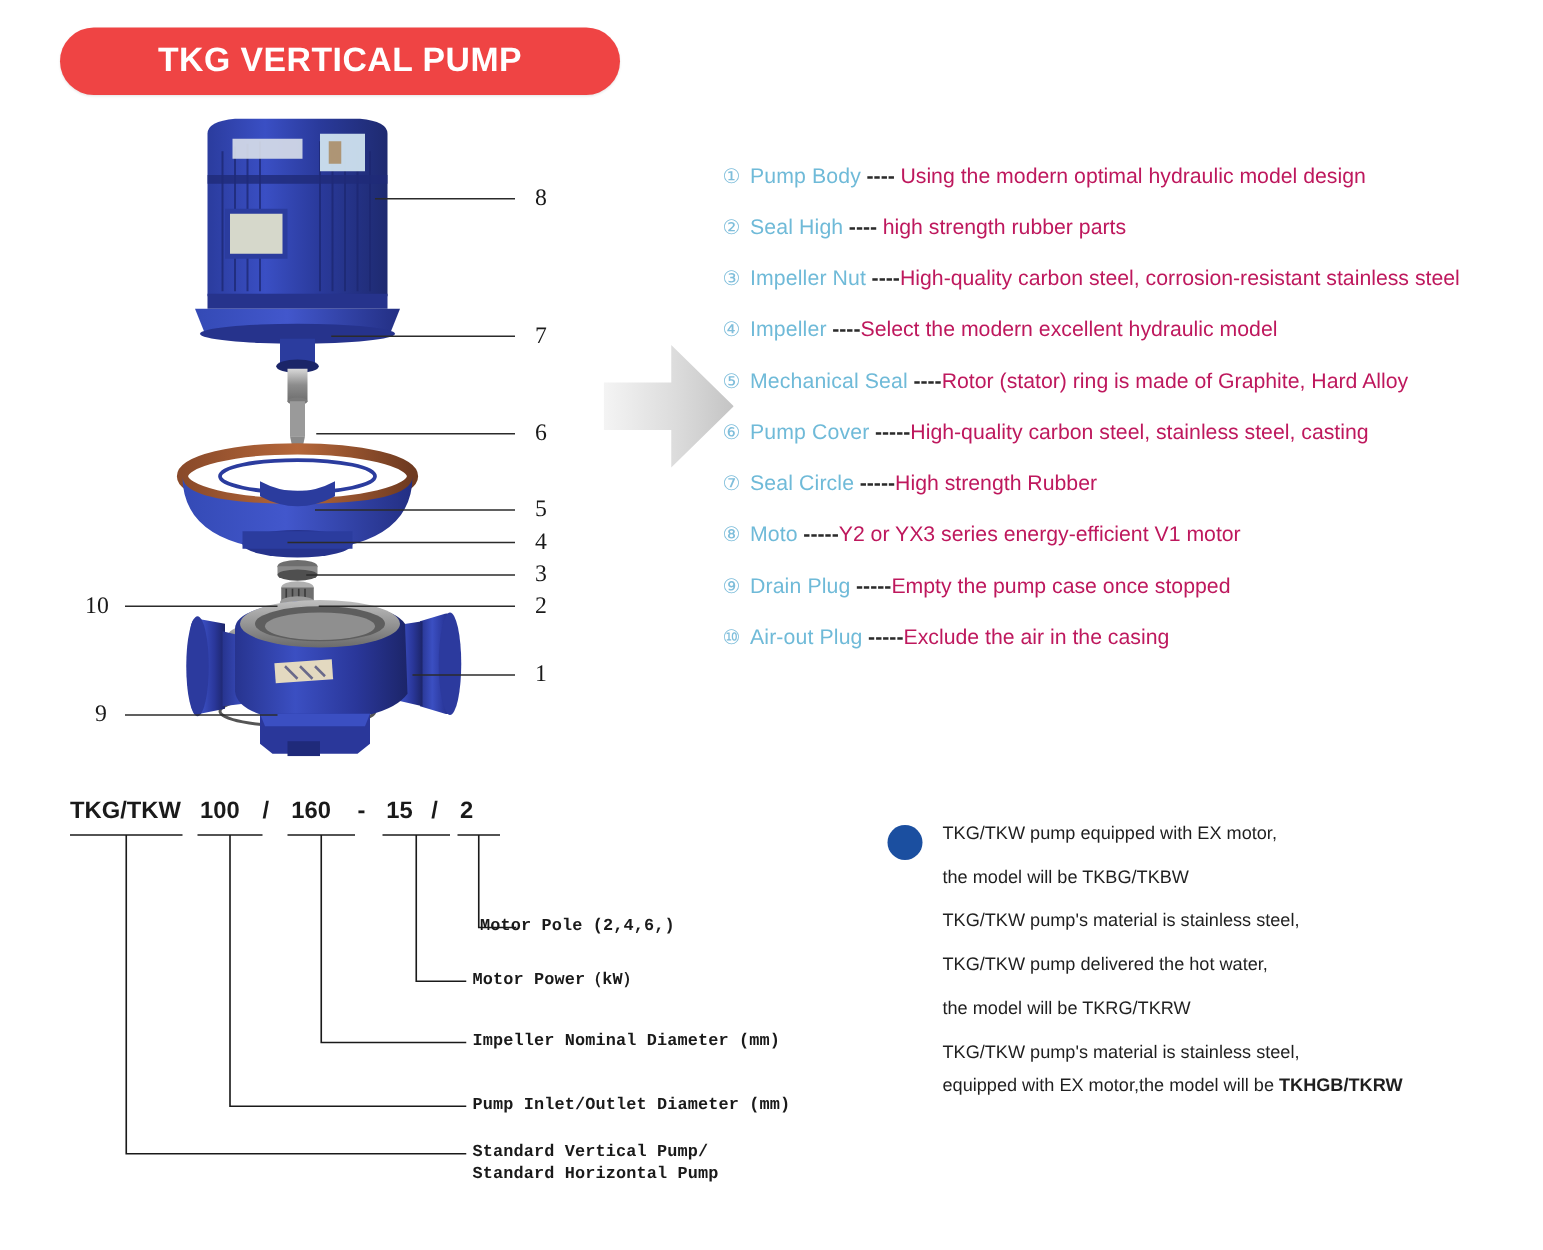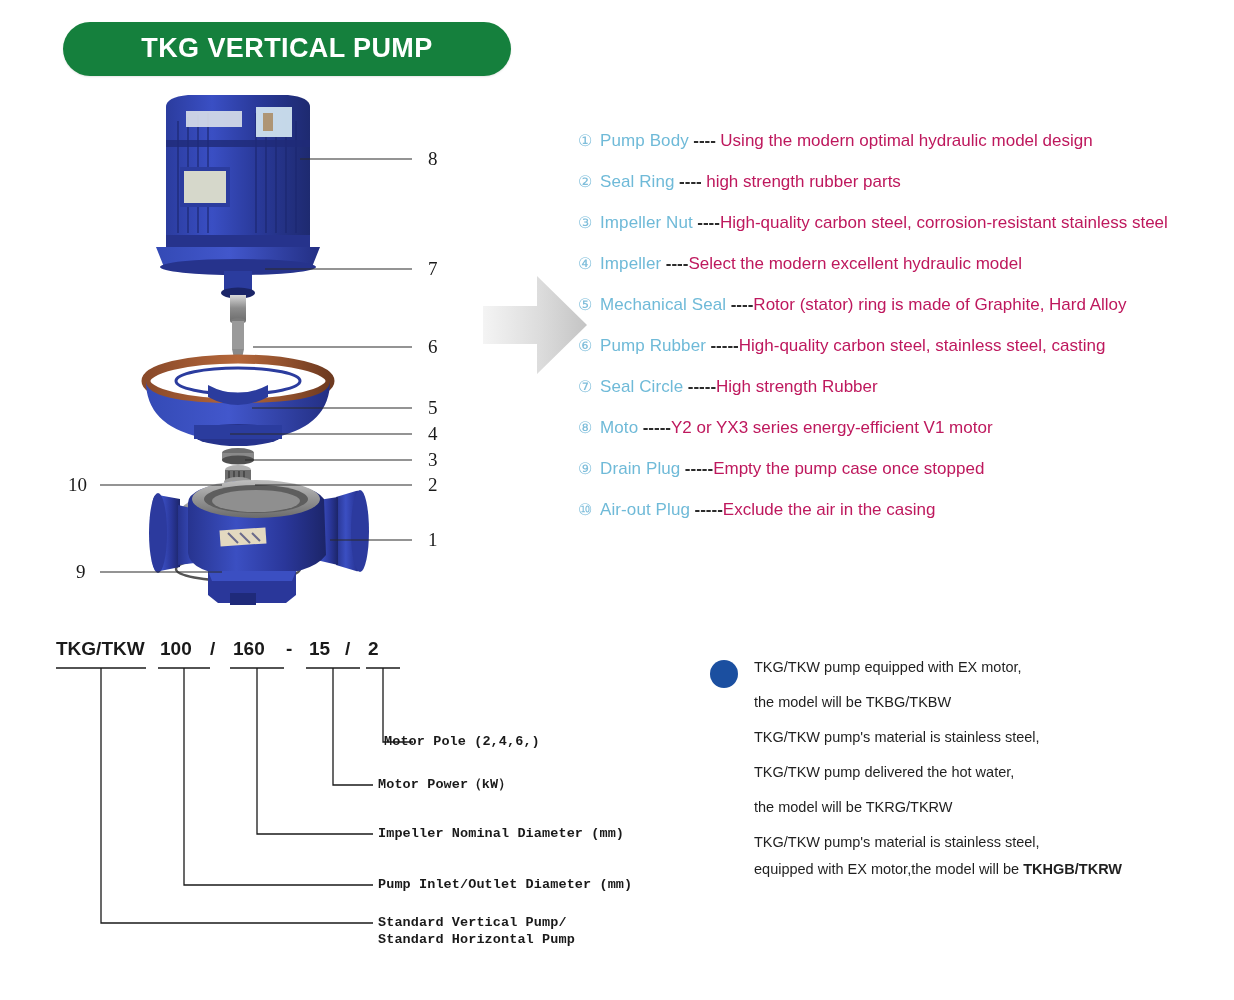--- a/index.html
+++ b/index.html
@@ -15,25 +15,25 @@
     position: relative;
     width: 1234px;
     height: 1000px;
     background: #ffffff;
     overflow: hidden;
   }
 
   
   #title-banner {
     position: absolute;
-    left: 63px;
+    left: 48px;
     top: 22px;
     width: 448px;
     height: 54px;
-    background: #15803d;
+    background: #ef4444;
     border-radius: 27px;
     box-shadow: 0 1px 2px rgba(0,0,0,0.10);
   }
   #title-banner .title-text {
     position: absolute;
     left: 0; right: 0;
     top: 50%;
     transform: translateY(-52%);
     text-align: center;
     color: #ffffff;
@@ -369,33 +369,33 @@
       </defs>
       <path d="M0,34 L54,34 L54,4 L104,53 L54,102 L54,72 L0,72 Z" fill="url(#arrowG)"></path>
     </svg>
   </div>
 
   <div id="legend">
     <div class="legend-row">
       <span class="legend-marker">①</span><span class="legend-part">Pump Body</span> <span class="legend-dash">----</span> <span class="legend-desc">Using the modern optimal hydraulic model design</span>
     </div>
     <div class="legend-row">
-      <span class="legend-marker">②</span><span class="legend-part">Seal Ring</span> <span class="legend-dash">----</span> <span class="legend-desc">high strength rubber parts</span>
+      <span class="legend-marker">②</span><span class="legend-part">Seal High</span> <span class="legend-dash">----</span> <span class="legend-desc">high strength rubber parts</span>
     </div>
     <div class="legend-row">
       <span class="legend-marker">③</span><span class="legend-part">Impeller Nut</span> <span class="legend-dash">----</span><span class="legend-desc">High-quality carbon steel, corrosion-resistant stainless steel</span>
     </div>
     <div class="legend-row">
       <span class="legend-marker">④</span><span class="legend-part">Impeller</span> <span class="legend-dash">----</span><span class="legend-desc">Select the modern excellent hydraulic model</span>
     </div>
     <div class="legend-row">
       <span class="legend-marker">⑤</span><span class="legend-part">Mechanical Seal</span> <span class="legend-dash">----</span><span class="legend-desc">Rotor (stator) ring is made of Graphite, Hard Alloy</span>
     </div>
     <div class="legend-row">
-      <span class="legend-marker">⑥</span><span class="legend-part">Pump Rubber</span> <span class="legend-dash">-----</span><span class="legend-desc">High-quality carbon steel, stainless steel, casting</span>
+      <span class="legend-marker">⑥</span><span class="legend-part">Pump Cover</span> <span class="legend-dash">-----</span><span class="legend-desc">High-quality carbon steel, stainless steel, casting</span>
     </div>
     <div class="legend-row">
       <span class="legend-marker">⑦</span><span class="legend-part">Seal Circle</span> <span class="legend-dash">-----</span><span class="legend-desc">High strength Rubber</span>
     </div>
     <div class="legend-row">
       <span class="legend-marker">⑧</span><span class="legend-part">Moto</span> <span class="legend-dash">-----</span><span class="legend-desc">Y2 or YX3 series energy-efficient V1 motor</span>
     </div>
     <div class="legend-row">
       <span class="legend-marker">⑨</span><span class="legend-part">Drain Plug</span> <span class="legend-dash">-----</span><span class="legend-desc">Empty the pump case once stopped</span>
     </div>

